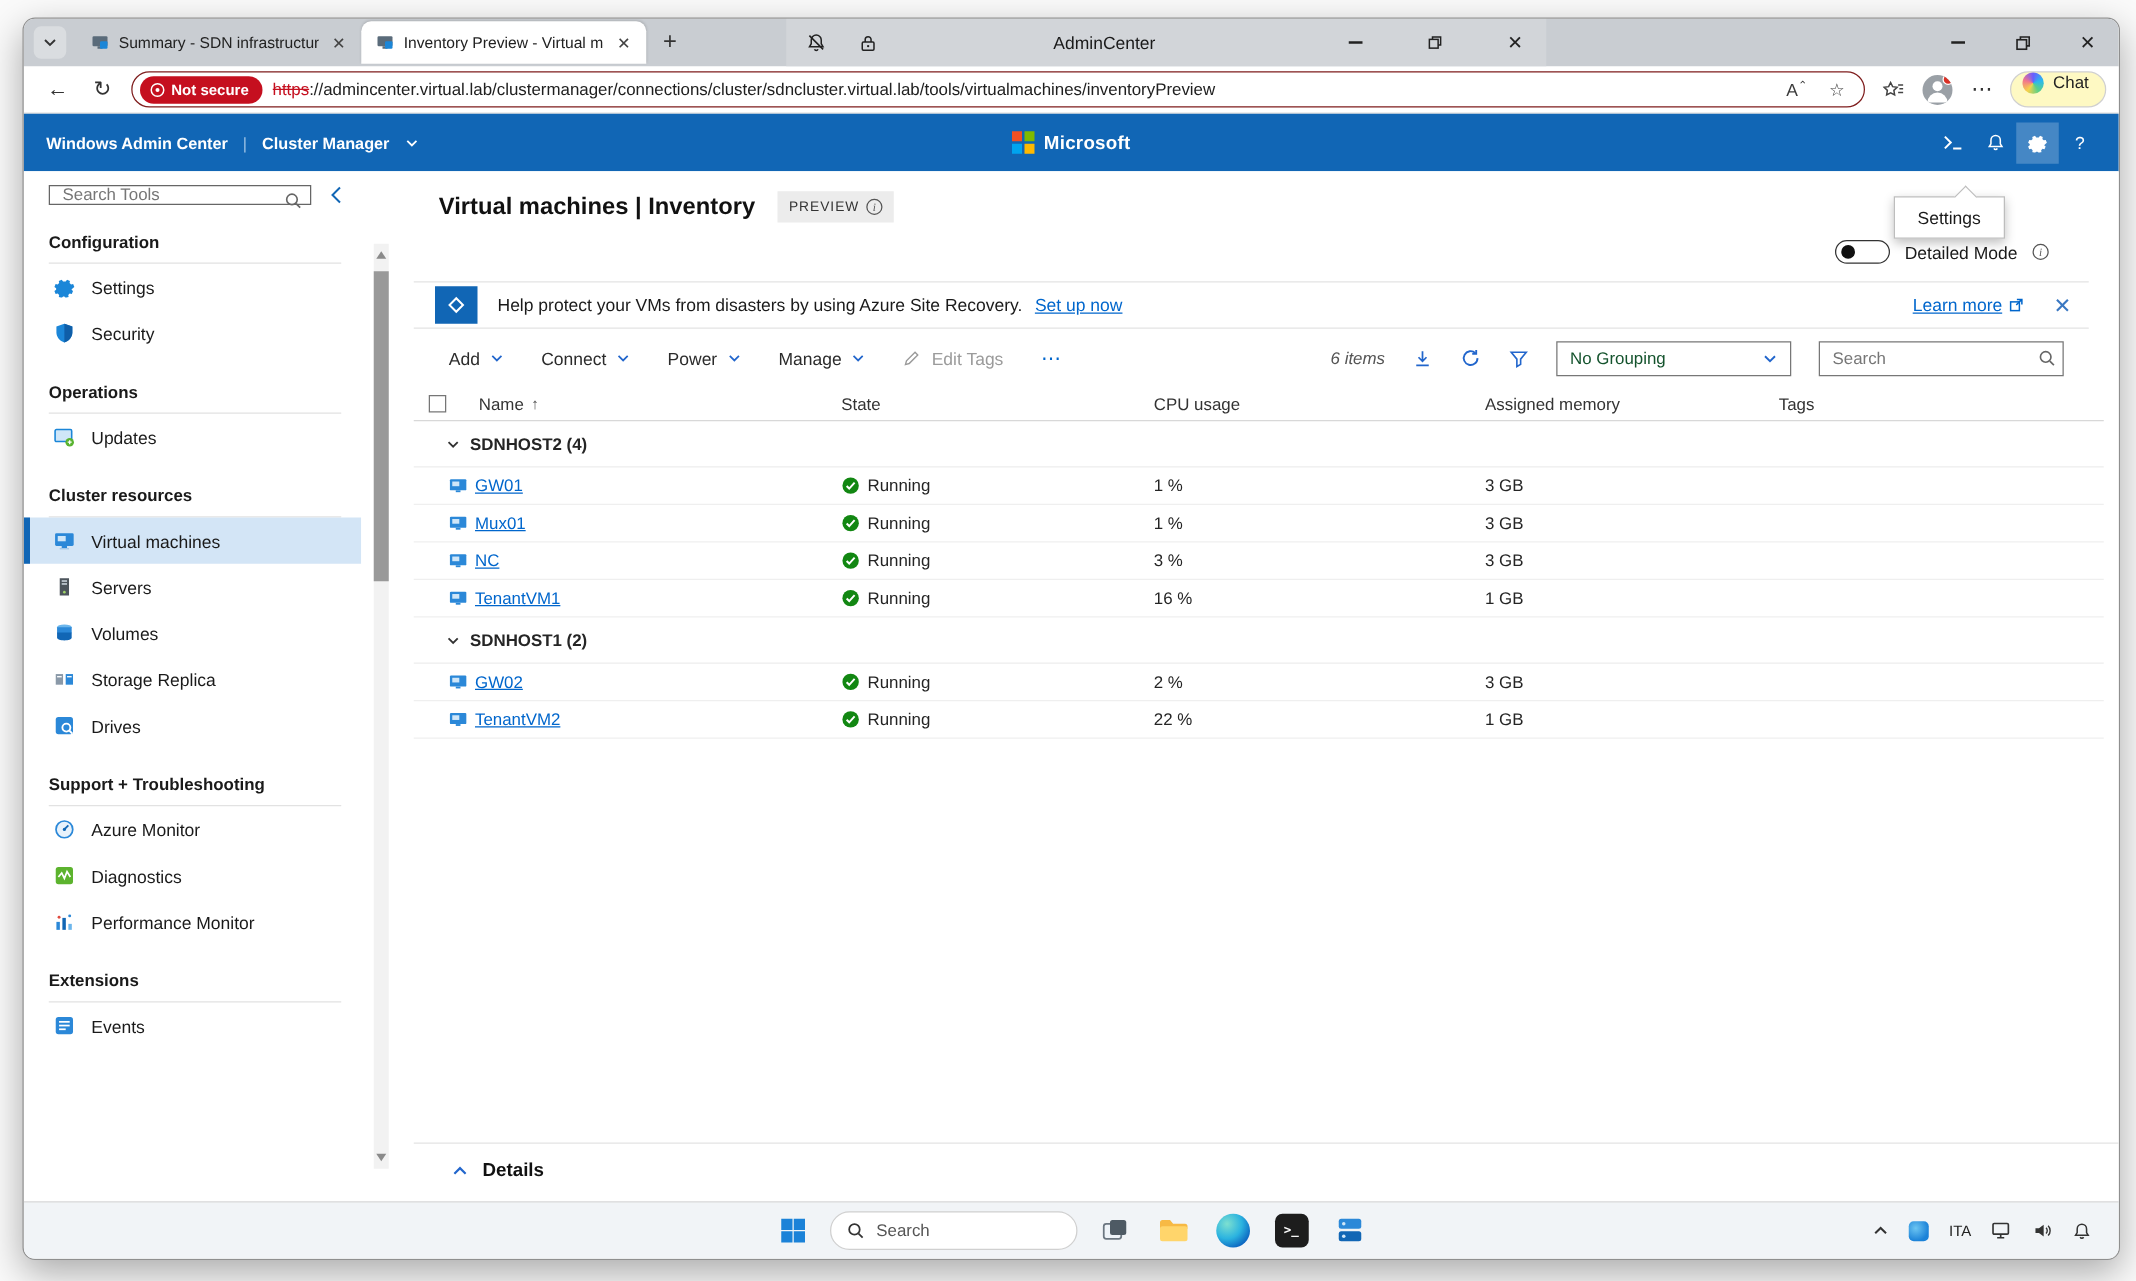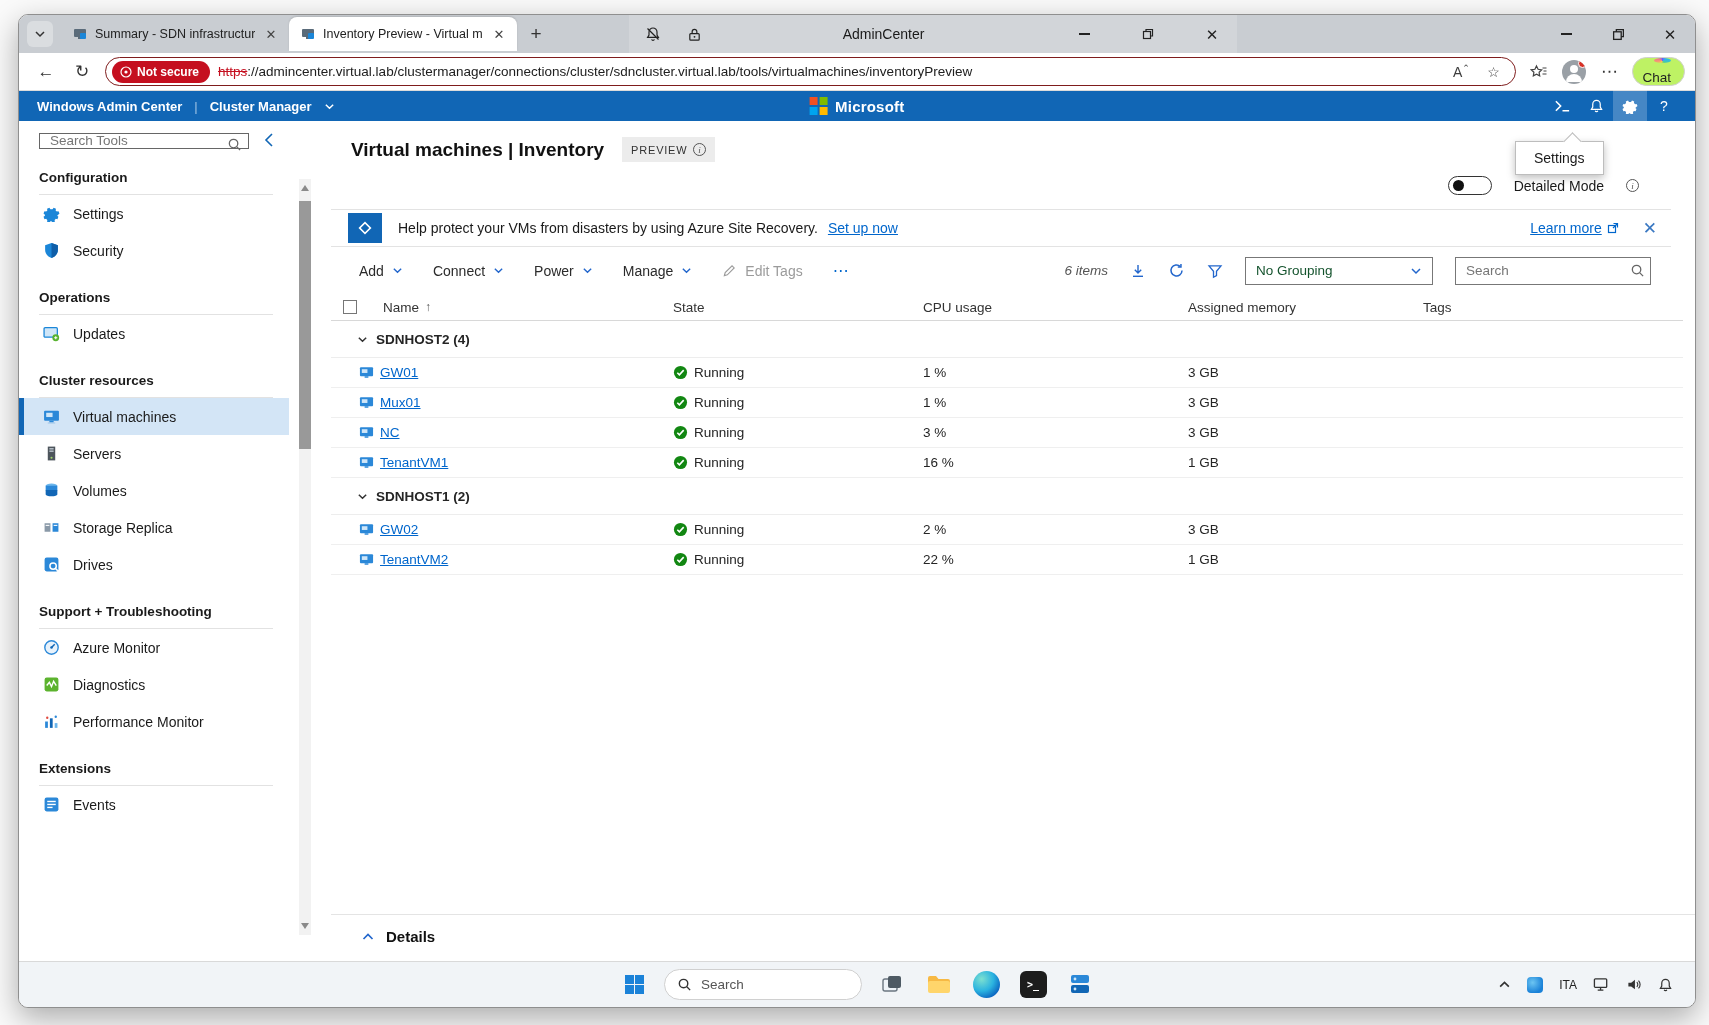--- a/index.html
+++ b/index.html
@@ -35,25 +35,25 @@
   .addressbar{ height:38px; background:#fff; border-bottom:1px solid #dcdcdc; display:flex; align-items:center; padding:0 10px 0 14px; gap:10px; flex:none;}
   .nav-ico{ width:26px; height:26px; display:flex;align-items:center;justify-content:center; font-size:17px; color:#333; border:none; background:transparent; cursor:pointer;}
   .addresspill{ flex:1; height:29px; border:1px solid #7f1d1d; border-radius:15px; display:flex; align-items:center; padding:0 10px 0 6px; gap:8px; background:#fff;}
   .badge-notsecure{ background:#c50f1f; color:#fff; font-size:12px; font-weight:700; border-radius:12px; padding:4px 11px 4px 8px; display:flex; align-items:center; gap:5px; white-space:nowrap;}
   .url{ font-size:13.5px; color:#202020; white-space:nowrap; overflow:hidden; flex:1;}
   .url .scheme{ color:#c50f1f; text-decoration:line-through;}
   .pill-ico{ color:#3c3c3c; font-size:14px; width:24px; text-align:center; cursor:pointer; flex:none;}
   .avatar{ position:relative; width:24px; height:24px; border-radius:50%; background:#9aa0a6; overflow:hidden; flex:none; cursor:pointer;}
   .avatar svg{ position:absolute; left:0; top:0;}
   .avatar .dot{ position:absolute; right:-1px; top:-1px; width:9px; height:9px; border-radius:50%; background:#d93025; border:1.5px solid #fff;}
-  .chatbtn{ display:flex; align-items:flex-end; gap:7px; border:1px solid #d0d0d0; background:#bef264; border-radius:15px; height:29px; padding:0 13px 0 9px; font-size:13.5px; color:#222; cursor:pointer;flex-direction:column;}
+  .chatbtn{ display:flex; align-items:flex-start; gap:7px; border:1px solid #d0d0d0; background:#fef9c3; border-radius:15px; height:29px; padding:0 13px 0 9px; font-size:13.5px; color:#222; cursor:pointer;}
   .copilot{ width:17px; height:17px; border-radius:50%; background:conic-gradient(#6a5cff,#2ab8f0,#58d08a,#f6d24a,#f2758e,#6a5cff);}
 
   
-  .wacbar{ height:30px; background:#1166b5; color:#fff; display:flex; align-items:center; padding:0 14px 0 18px; position:relative; flex:none;}
+  .wacbar{ height:46px; background:#1166b5; color:#fff; display:flex; align-items:center; padding:0 14px 0 18px; position:relative; flex:none;}
   .wac-left{ display:flex; align-items:center; gap:12px; font-size:13px; font-weight:700;}
   .wac-divider{ color:#9dc3e4; font-weight:400;}
   .wac-center{ position:absolute; left:50%; transform:translateX(-50%); display:flex; align-items:center; gap:8px;}
   .mslogo{ display:grid; grid-template-columns:8px 8px; grid-gap:1.5px;}
   .mslogo i{ width:8px; height:8px; display:block;}
   .ms-brand{ font-size:15px; font-weight:700; letter-spacing:.2px;}
   .wac-right{ margin-left:auto; display:flex; align-items:center;}
   .wac-ico{ width:34px; height:33px; display:flex; align-items:center; justify-content:center; color:#fff; font-size:14px; cursor:pointer; background:transparent; border:none;}
   .wac-ico.active{ background:rgba(255,255,255,.22);}
 
@@ -85,21 +85,21 @@
   .ps-arrow{ position:absolute; left:2px; width:0; height:0; border-left:4px solid transparent; border-right:4px solid transparent;}
   .ps-up{ top:6px; border-bottom:6px solid #8a8a8a;}
   .ps-down{ bottom:6px; border-top:6px solid #8a8a8a;}
 
   
   .main{ flex:1; margin-left:20px; display:flex; flex-direction:column; min-width:0;}
   .m-head{ margin:16px 0 0 20px; display:flex; align-items:center; gap:18px;}
   .m-title{ font-size:19px; font-weight:700; color:#111;}
   .preview-badge{ background:#ececec; color:#333; font-size:11px; letter-spacing:.8px; padding:6px 9px; display:flex; align-items:center; gap:6px; cursor:default;}
   .info-i{ width:13px; height:13px; border:1px solid #555; border-radius:50%; font-size:9px; font-style:italic; font-family:"Liberation Serif",serif; display:inline-flex; align-items:center; justify-content:center; color:#555;}
-  .mode-row{ display:flex; align-items:center; gap:22px; margin:14px 56px 10px auto;}
+  .mode-row{ display:flex; align-items:center; gap:12px; margin:14px 56px 10px auto;}
   .toggle{ width:44px; height:19px; border:1px solid #333; border-radius:10px; position:relative; background:#fff; cursor:pointer;}
   .toggle .knob{ position:absolute; left:4px; top:3px; width:11px; height:11px; border-radius:50%; background:#111;}
   .mode-label{ font-size:14px; color:#1a1a1a;}
 
   .banner{ margin:4px 24px 0 0; border-top:1px solid #e3e3e3; border-bottom:1px solid #e3e3e3; display:flex; align-items:center; height:38px; padding-left:17px;}
   .banner-ico{ width:34px; height:30px; background:#1166b5; display:flex; align-items:center; justify-content:center; flex:none;}
   .banner-msg{ margin-left:16px; font-size:14px; color:#1a1a1a;}
   a.link{ color:#0066cc; text-decoration:underline; cursor:pointer; font-size:14px;}
   .banner-right{ margin-left:auto; display:flex; align-items:center; gap:24px; padding-right:14px;}
   .banner-close{ border:none; background:none; color:#3a78c2; font-size:17px; cursor:pointer;}

